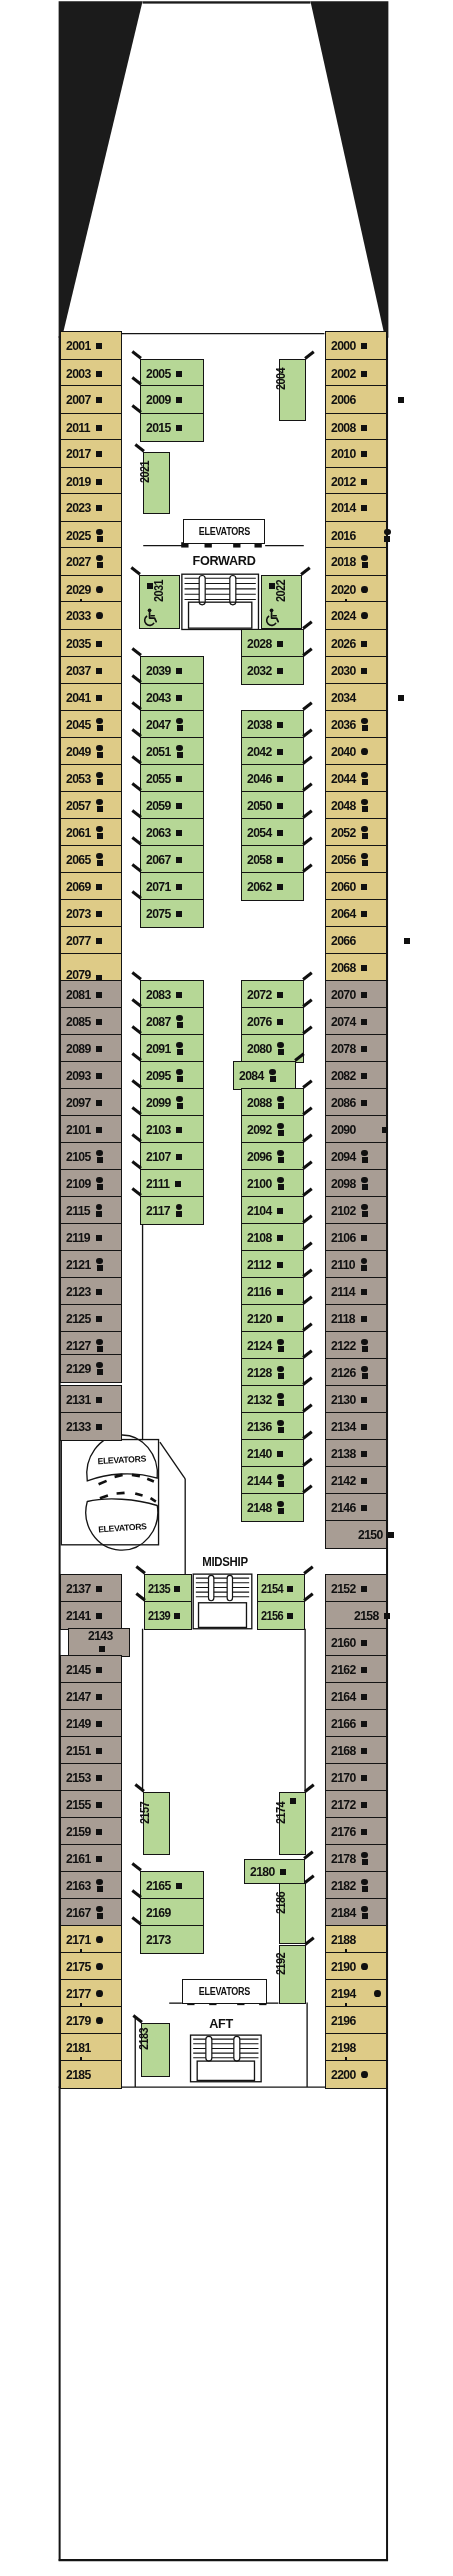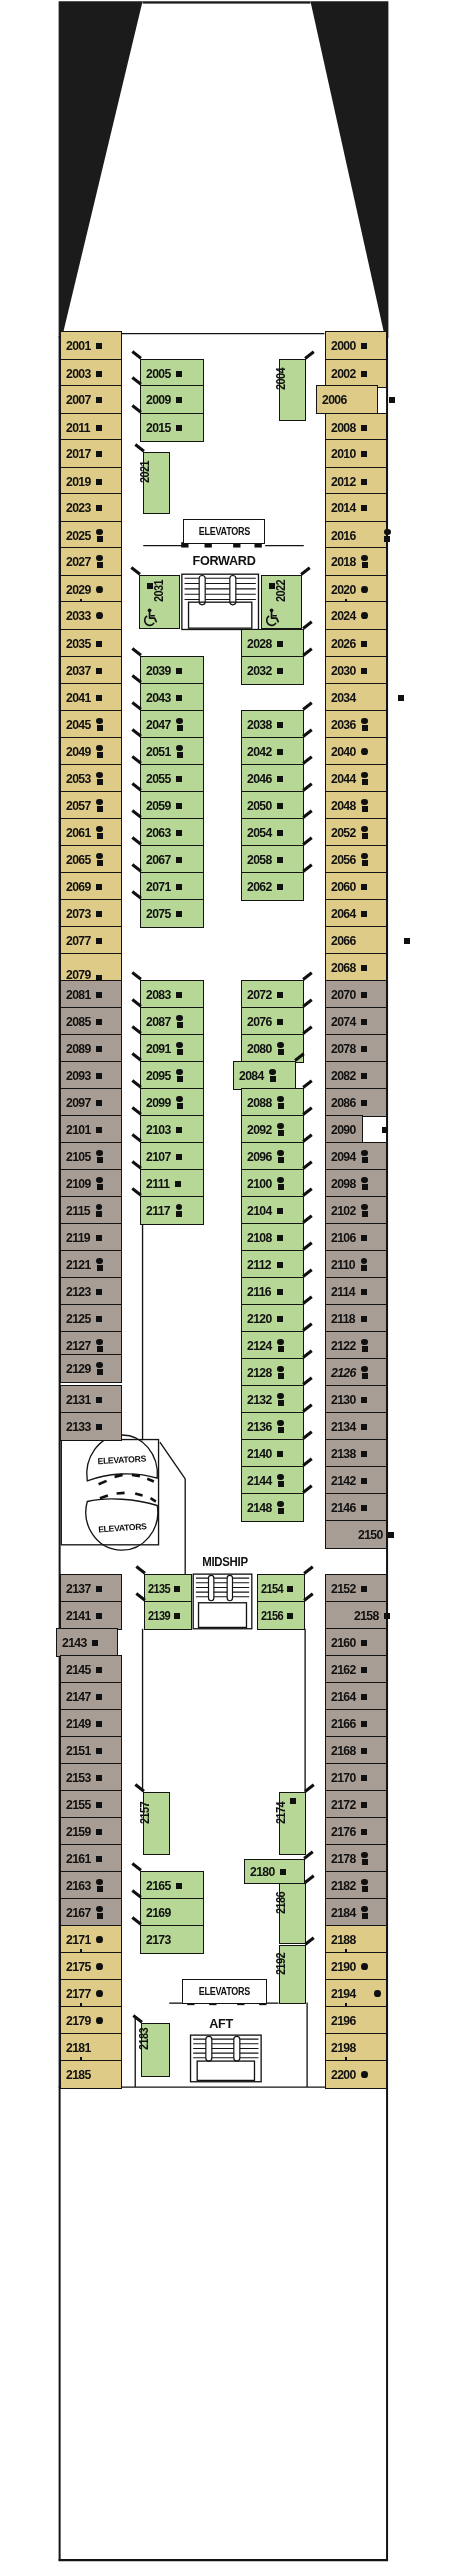--- a/index.html
+++ b/index.html
@@ -420,21 +420,21 @@
     <span class="icons">
         <span class="g-sq"></span>
       </span>
   </div>
     <div class="cabin c-gray" style="left: 60px; top: 1601px; width: 62px; height: 29px;">
     <span class="num">2141</span>
     <span class="icons">
         <span class="g-sq"></span>
       </span>
   </div>
-    <div class="cabin c-gray" style="left: 56px; top: 1628px; width: 62px; height: 29px;">
+    <div class="cabin c-gray" style="left: 68px; top: 1628px; width: 62px; height: 29px; flex-direction: column;">
     <span class="num">2143</span>
     <span class="icons">
         <span class="g-sq"></span>
       </span>
   </div>
     <div class="cabin c-gray" style="left: 60px; top: 1655px; width: 62px; height: 29px;">
     <span class="num">2145</span>
     <span class="icons">
         <span class="g-sq"></span>
       </span>
@@ -535,21 +535,21 @@
     <span class="icons">
         <span class="g-sq"></span>
       </span>
   </div>
     <div class="cabin c-tan" style="left: 325px; top: 359px; width: 62px; height: 29px;">
     <span class="num">2002</span>
     <span class="icons">
         <span class="g-sq"></span>
       </span>
   </div>
-    <div class="cabin c-tan" style="left: 316px; top: 385px; width: 62px; height: 29px; gap: 40px;">
+    <div class="cabin c-tan" style="left: 325px; top: 385px; width: 62px; height: 29px; gap: 40px;">
     <span class="num">2006</span>
     <span class="icons">
         <span class="g-sq"></span>
       </span>
   </div>
     <div class="cabin c-tan" style="left: 325px; top: 413px; width: 62px; height: 29px;">
     <span class="num">2008</span>
     <span class="icons">
         <span class="g-sq"></span>
       </span>
@@ -705,21 +705,21 @@
     <span class="icons">
         <span class="g-sq"></span>
       </span>
   </div>
     <div class="cabin c-gray" style="left: 325px; top: 1088px; width: 62px; height: 29px;">
     <span class="num">2086</span>
     <span class="icons">
         <span class="g-sq"></span>
       </span>
   </div>
-    <div class="cabin c-gray" style="left: 325px; top: 1115px; width: 38px; height: 29px; gap: 24px;">
+    <div class="cabin c-gray" style="left: 325px; top: 1115px; width: 62px; height: 29px; gap: 24px;">
     <span class="num">2090</span>
     <span class="icons">
         <span class="g-sq"></span>
       </span>
   </div>
     <div class="cabin c-gray" style="left: 325px; top: 1142px; width: 62px; height: 29px;">
     <span class="num">2094</span>
     <span class="icons">
         <span class="g-dot"></span>
         <span class="g-sq"></span>
@@ -764,21 +764,21 @@
         <span class="g-sq"></span>
       </span>
   </div>
     <div class="cabin c-gray" style="left: 325px; top: 1331px; width: 62px; height: 29px;">
     <span class="num">2122</span>
     <span class="icons">
         <span class="g-dot"></span>
         <span class="g-sq"></span>
       </span>
   </div>
-    <div class="cabin c-gray" style="left: 325px; top: 1358px; width: 62px; height: 29px; font-style: italic;">
+    <div class="cabin c-gray" style="left: 325px; top: 1358px; width: 62px; height: 29px;">
     <span class="num">2126</span>
     <span class="icons">
         <span class="g-dot"></span>
         <span class="g-sq"></span>
       </span>
   </div>
     <div class="cabin c-gray" style="left: 325px; top: 1385px; width: 62px; height: 29px;">
     <span class="num">2130</span>
     <span class="icons">
         <span class="g-sq"></span>

